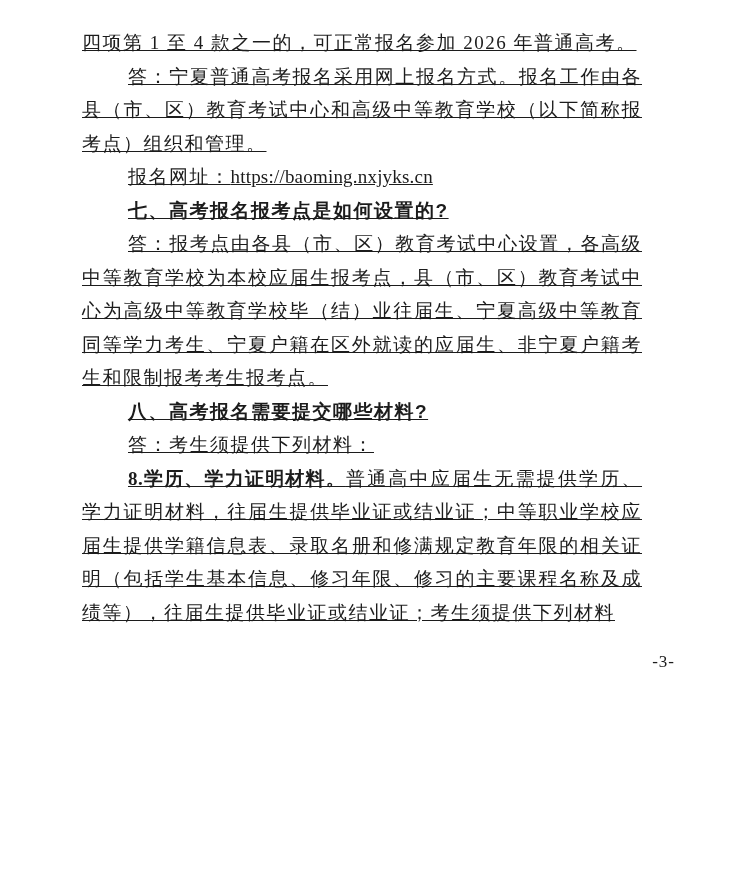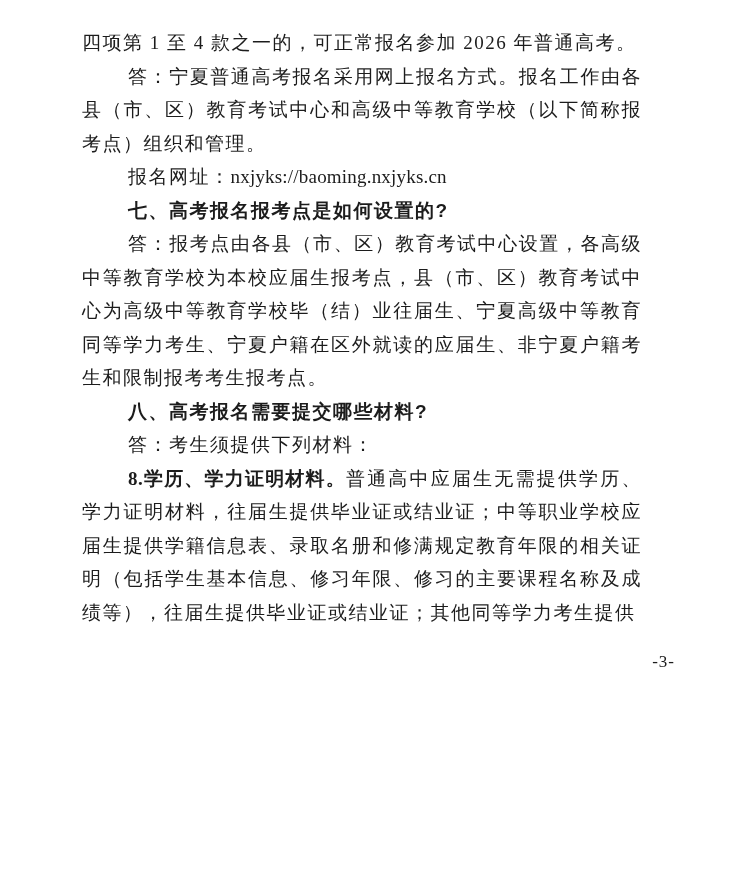--- a/index.html
+++ b/index.html
@@ -19,20 +19,21 @@
     padding: 26px 0 0 82px;
     width: 560px;
   }
   .doc p {
     margin: 0;
     font-size: 19px;
     line-height: 33.5px;
     letter-spacing: 1.5px;
     text-align: justify;
     word-break: break-all;
+    text-decoration: underline;
   }
   .ind {
     text-indent: 46px;
   }
   .heading {
     font-family: "Liberation Sans", "DejaVu Sans", sans-serif;
     font-weight: 700;
     font-size: 19.5px;
     letter-spacing: 1.6px;
   }
@@ -60,32 +61,32 @@
 <body>
 
 <div class="doc">
 
   <p>四项第 1 至 4 款之一的，可正常报名参加 2026 年普通高考。</p>
 
 
   <p class="ind">答：宁夏普通高考报名采用网上报名方式。报名工作由各县（市、区）教育考试中心和高级中等教育学校（以下简称报考点）组织和管理。</p>
 
   <p class="ind">
-    <span>报名网址：</span><span class="latin">nxjyks://baoming.nxjyks.cn</span>
+    <span>报名网址：</span><span class="latin">https://baoming.nxjyks.cn</span>
   </p>
 
 
   <p class="heading ind">七、高考报名报考点是如何设置的?</p>
 
   <p class="ind">答：报考点由各县（市、区）教育考试中心设置，各高级中等教育学校为本校应届生报考点，县（市、区）教育考试中心为高级中等教育学校毕（结）业往届生、宁夏高级中等教育同等学力考生、宁夏户籍在区外就读的应届生、非宁夏户籍考生和限制报考考生报考点。</p>
 
   <p class="heading ind">八、高考报名需要提交哪些材料?</p>
 
   <p class="ind">答：考生须提供下列材料：</p>
 
 
   <p class="ind">
-    <span class="lead">8.学历、学力证明材料。</span><span>普通高中应届生无需提供学历、学力证明材料，往届生提供毕业证或结业证；中等职业学校应届生提供学籍信息表、录取名册和修满规定教育年限的相关证明（包括学生基本信息、修习年限、修习的主要课程名称及成绩等），往届生提供毕业证或结业证；其他同等学力考生提供</span>
+    <span class="lead">8.学历、学力证明材料。</span><span>普通高中应届生无需提供学历、学力证明材料，往届生提供毕业证或结业证；中等职业学校应届生提供学籍信息表、录取名册和修满规定教育年限的相关证明（包括学生基本信息、修习年限、修习的主要课程名称及成绩等），往届生提供毕业证或结业证；考生须提供下列材料</span>
   </p>
 
 </div>
 
 <div class="footer">-3-</div>
 
 </body></html>

